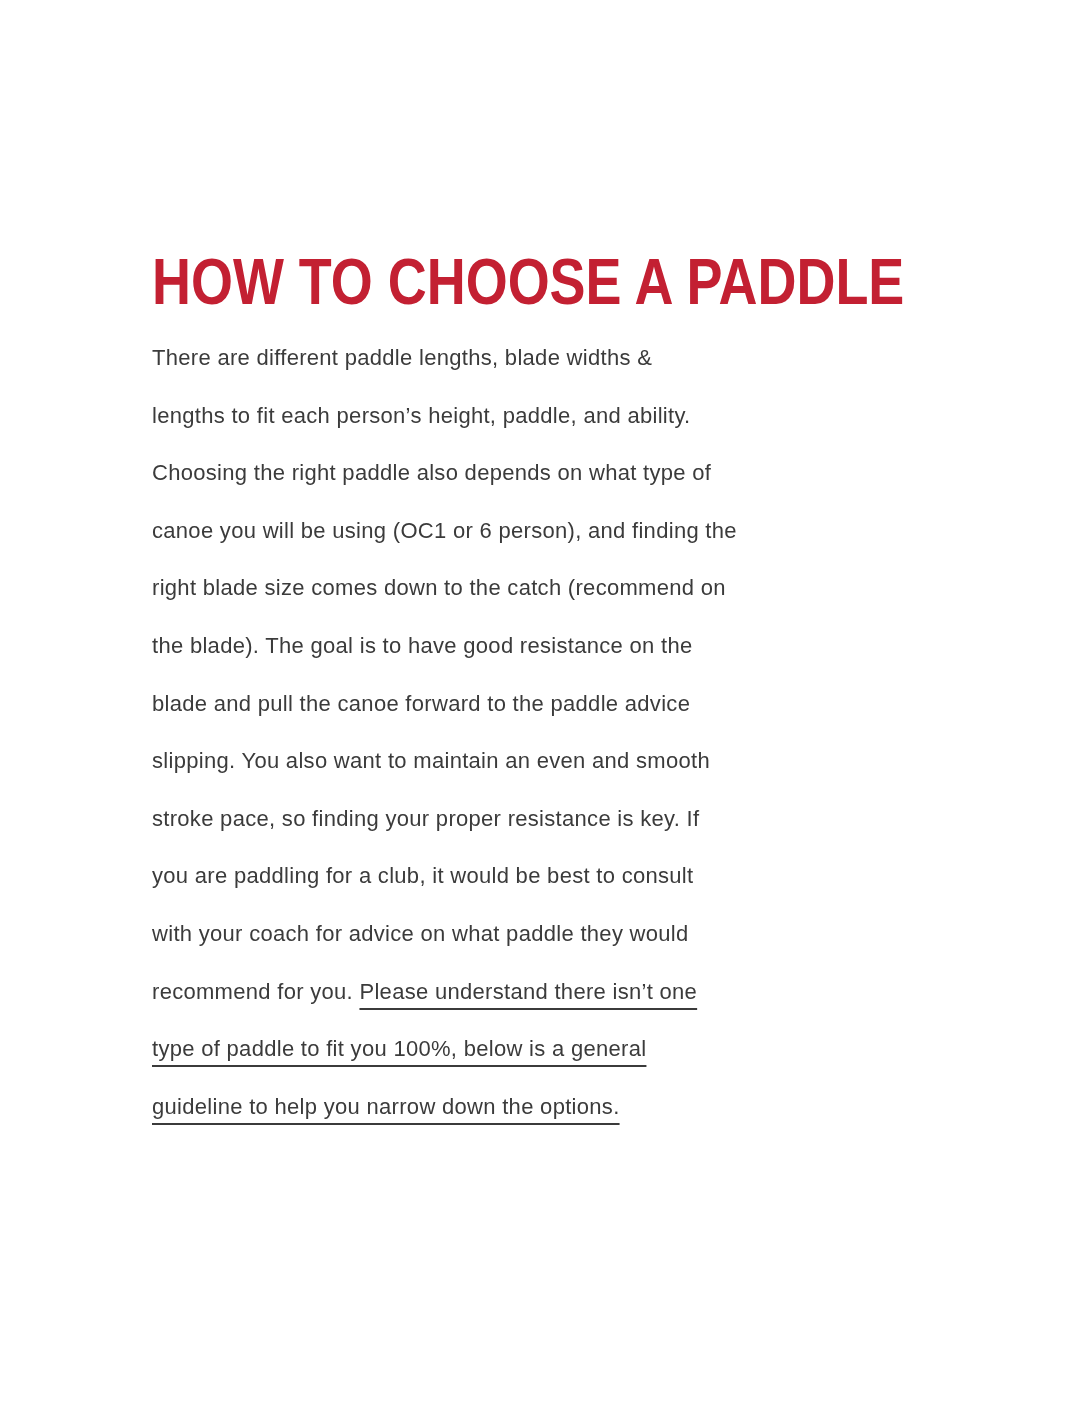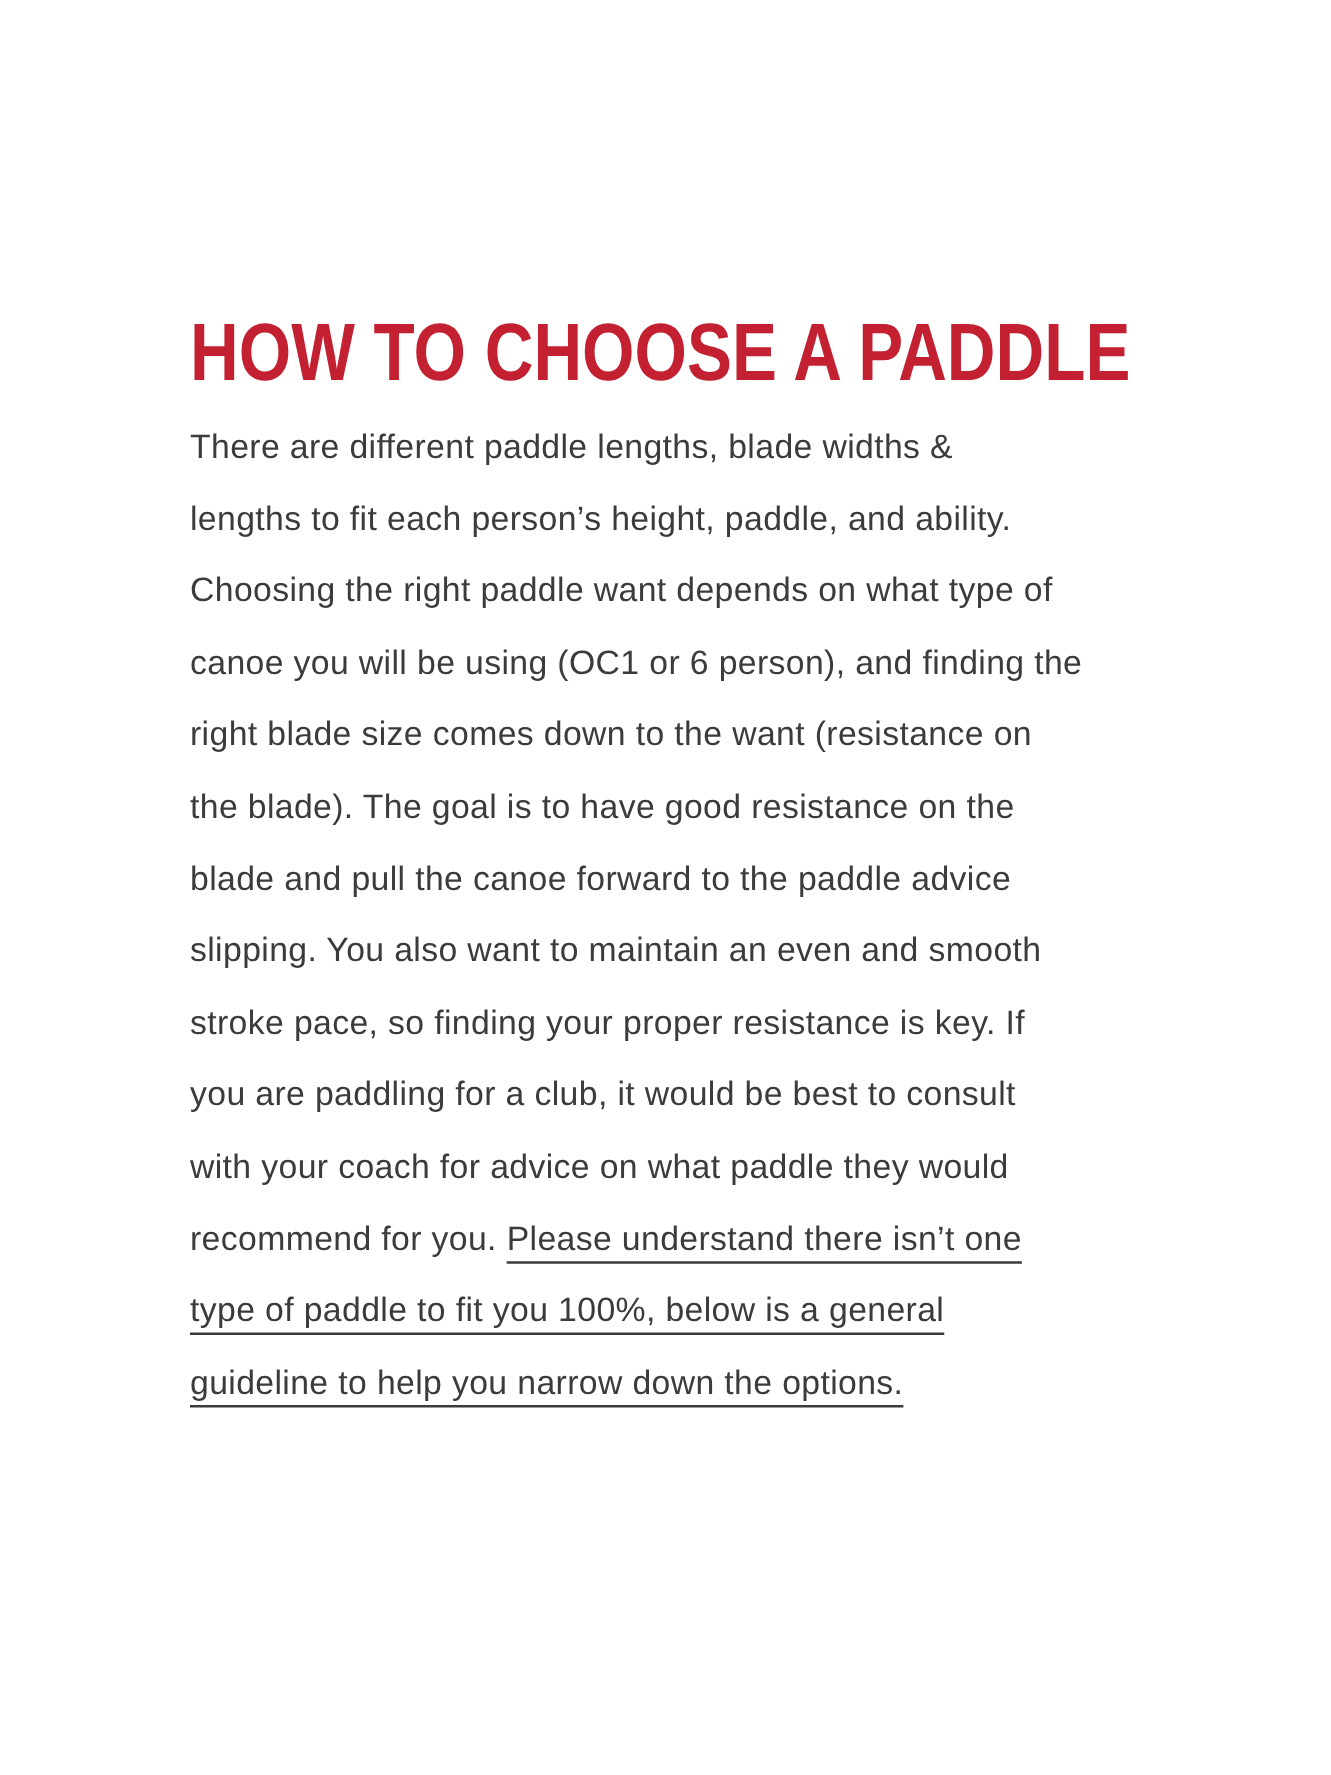--- a/index.html
+++ b/index.html
@@ -34,21 +34,21 @@
     font-weight: 700;
     font-stretch: condensed;
     letter-spacing: 0px;
     white-space: nowrap;
     transform: scaleX(0.83);
     transform-origin: left top;
   }
   .body-text {
     margin-top: 12px;
     color: var(--body-color, #3b3b3b);
-    font-size: 27px;
+    font-size: 22px;
     font-stretch: semi-condensed;
     line-height: 57.6px;
     letter-spacing: 0.3px;
   }
   .line {
     white-space: pre;
   }
   .underline {
     text-decoration: underline;
     text-decoration-thickness: 2px;
@@ -57,23 +57,23 @@
 </style>
 </head>
 <body>
 
 <div class="page">
   <div class="content">
     <h1 class="heading">HOW TO CHOOSE A PADDLE</h1>
     <div class="body-text">
         <div class="line"><span>There are different paddle lengths, blade widths &amp;</span></div>
         <div class="line"><span>lengths to fit each person’s height, paddle, and ability.</span></div>
-        <div class="line"><span>Choosing the right paddle want depends on what type of</span></div>
+        <div class="line"><span>Choosing the right paddle also depends on what type of</span></div>
         <div class="line"><span>canoe you will be using (OC1 or 6 person), and finding the</span></div>
-        <div class="line"><span>right blade size comes down to the want (resistance on</span></div>
+        <div class="line"><span>right blade size comes down to the catch (recommend on</span></div>
         <div class="line"><span>the blade). The goal is to have good resistance on the</span></div>
         <div class="line"><span>blade and pull the canoe forward to the paddle advice</span></div>
         <div class="line"><span>slipping. You also want to maintain an even and smooth</span></div>
         <div class="line"><span>stroke pace, so finding your proper resistance is key. If</span></div>
         <div class="line"><span>you are paddling for a club, it would be best to consult</span></div>
         <div class="line"><span>with your coach for advice on what paddle they would</span></div>
         <div class="line"><span>recommend for you. </span><span class="underline">Please understand there isn’t one</span></div>
         <div class="line"><span class="underline">type of paddle to fit you 100%, below is a general</span></div>
         <div class="line"><span class="underline">guideline to help you narrow down the options.</span></div>
       </div>

